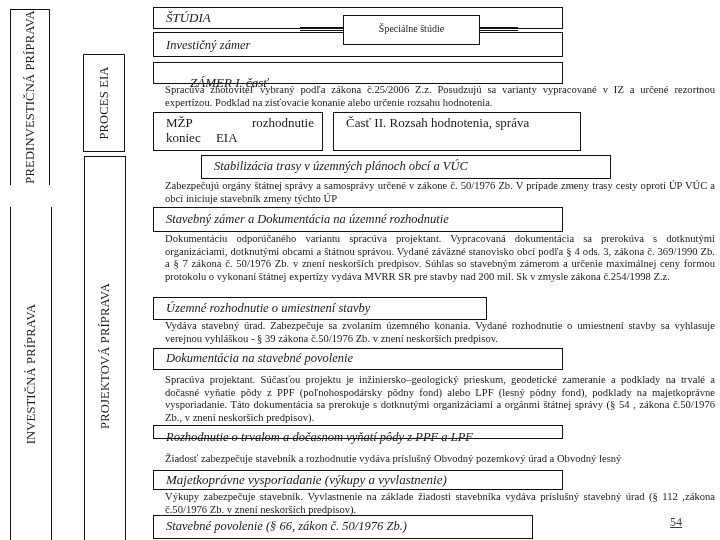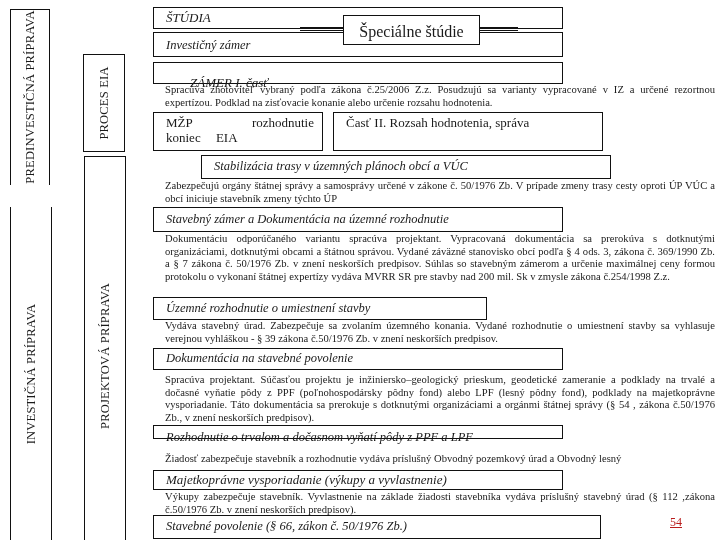--- a/index.html
+++ b/index.html
@@ -6,21 +6,21 @@
     body { width:720px; height:540px; position:relative; overflow:hidden;
            font-family:"Liberation Serif", "DejaVu Serif", serif; color:#1a1a1a; }
     .box { position:absolute; border:1.5px solid #111; background:#fff; box-sizing:border-box; }
     .vlabel { position:absolute; box-sizing:border-box; }
     .vtext { position:absolute; left:50%; top:50%; transform:translate(-50%,-50%) rotate(-90deg);
              white-space:nowrap; font-size:12.5px; letter-spacing:0.2px; }
     .vline { position:absolute; width:0; border-left:1.5px solid #111; }
     .hline { position:absolute; height:0; border-top:1.5px solid #111; }
     .title { position:absolute; left:12px; font-size:13px; white-space:nowrap;font-style:italic; }
     .desc { position:absolute; font-size:10.6px; line-height:12.6px; text-align:justify; }
-    .pagenum { position:absolute; right:38px; bottom:10px; font-size:12px; color:#b91c1c;text-decoration:underline; }
+    .pagenum { position:absolute; right:38px; bottom:10px; font-size:12px; color:#404040;text-decoration:underline; }
   </style>
 </head>
 <body>
 
 <div class="vline" style="left:10px; top:9px; height:176px;"></div>
 <div class="vline" style="left:49px; top:9px; height:176px;"></div>
 <div class="hline" style="left:10px; top:9px; width:40px;"></div>
 <div class="vlabel" style="left:10px; top:9px; width:40px; height:176px;">
   <span class="vtext">PREDINVESTIČNÁ PRÍPRAVA</span>
 </div>
@@ -49,33 +49,33 @@
 <div class="box" style="left:153px; top:32px; width:410px; height:25px;">
   <span class="title" style="top:5px; font-size:12.5px;">Investičný zámer</span>
 </div>
 
 <div class="hline" style="left:300px; top:27px; width:45px;"></div>
 <div class="hline" style="left:300px; top:30px; width:45px;"></div>
 <div class="hline" style="left:478px; top:27px; width:40px;"></div>
 <div class="hline" style="left:478px; top:30px; width:40px;"></div>
 
 <div class="box" style="left:343px; top:15px; width:137px; height:30px; z-index:2;">
-  <span style="position:absolute; left:0; right:0; top:7px; text-align:center; font-size:16px;">Špeciálne štúdie</span>
+  <span style="position:absolute; left:0; right:0; top:7px; text-align:center; font-size:10px;">Špeciálne štúdie</span>
 </div>
 
 <div class="box" style="left:153px; top:62px; width:410px; height:22px;">
   <span class="title" style="top:12px;margin-left:24px;">ZÁMER I. časť</span>
 </div>
 <div class="desc" style="left:165px; top:84px; width:550px;">Spracúva zhotoviteľ vybraný podľa zákona č.25/2006 Z.z. Posudzujú sa varianty vypracované v IZ a určené rezortnou expertízou. Podklad na zisťovacie konanie alebo určenie rozsahu hodnotenia.</div>
 
 <div class="box" style="left:153px; top:112px; width:170px; height:39px;">
   <span style="position:absolute; left:12px; right:8px; top:2px; font-size:13px; line-height:15px; text-align:justify; text-align-last:left; word-spacing:12px;">MŽP rozhodnutie koniec EIA</span>
 </div>
 
-<div class="box" style="left:333px; top:112px; width:270px; height:39px;">
+<div class="box" style="left:333px; top:112px; width:248px; height:39px;">
   <span style="position:absolute; left:12px; top:2px; font-size:13px; white-space:nowrap;">Časť II. Rozsah hodnotenia, správa</span>
 </div>
 
 <div class="box" style="left:153px; top:155px; width:410px; height:24px;margin-left:48px;">
   <span class="title" style="top:3px; font-size:12.5px;">Stabilizácia trasy v územných plánoch obcí a VÚC</span>
 </div>
 <div class="desc" style="left:165px; top:180px; width:550px;">Zabezpečujú orgány štátnej správy a samosprávy určené v zákone č. 50/1976 Zb. V prípade zmeny trasy cesty oproti ÚP VÚC a obcí iniciuje stavebník zmeny týchto ÚP</div>
 
 <div class="box" style="left:153px; top:207px; width:410px; height:25px;">
   <span class="title" style="top:4px; font-size:12.5px;">Stavebný zámer a Dokumentácia na územné rozhodnutie</span>
@@ -95,17 +95,17 @@
 <div class="box" style="left:153px; top:425px; width:410px; height:14px;">
   <span class="title" style="top:4px; font-size:12.5px;">Rozhodnutie o trvalom a dočasnom vyňatí pôdy z PPF a LPF</span>
 </div>
 <div class="desc" style="left:165px; top:453px; width:550px; white-space:nowrap;">Žiadosť zabezpečuje stavebník a rozhodnutie vydáva príslušný Obvodný pozemkový úrad a Obvodný lesný</div>
 
 <div class="box" style="left:153px; top:470px; width:410px; height:20px;">
   <span class="title" style="top:1px; font-size:13px;">Majetkoprávne vysporiadanie (výkupy a vyvlastnenie)</span>
 </div>
 <div class="desc" style="left:165px; top:491px; width:550px;">Výkupy zabezpečuje stavebník. Vyvlastnenie na základe žiadosti stavebníka vydáva príslušný stavebný úrad (§ 112 ,zákona č.50/1976 Zb. v znení neskorších predpisov).</div>
 
-<div class="box" style="left:153px; top:515px; width:448px; height:24px;">
+<div class="box" style="left:153px; top:515px; width:380px; height:24px;">
   <span class="title" style="top:3px; font-size:12.5px;">Stavebné povolenie (§ 66, zákon č. 50/1976 Zb.)</span>
 </div>
 
 <div class="pagenum">54</div>
 
 </body></html>

